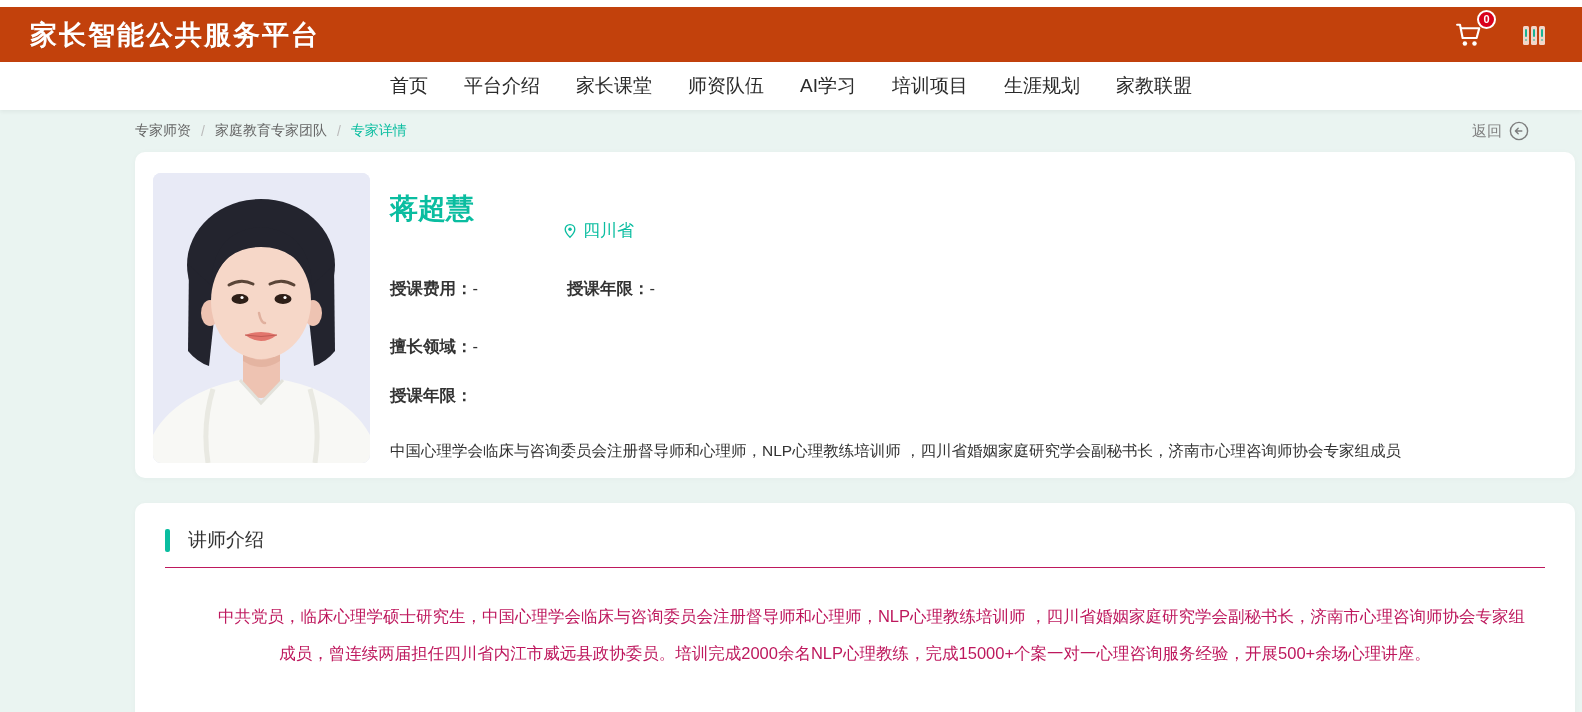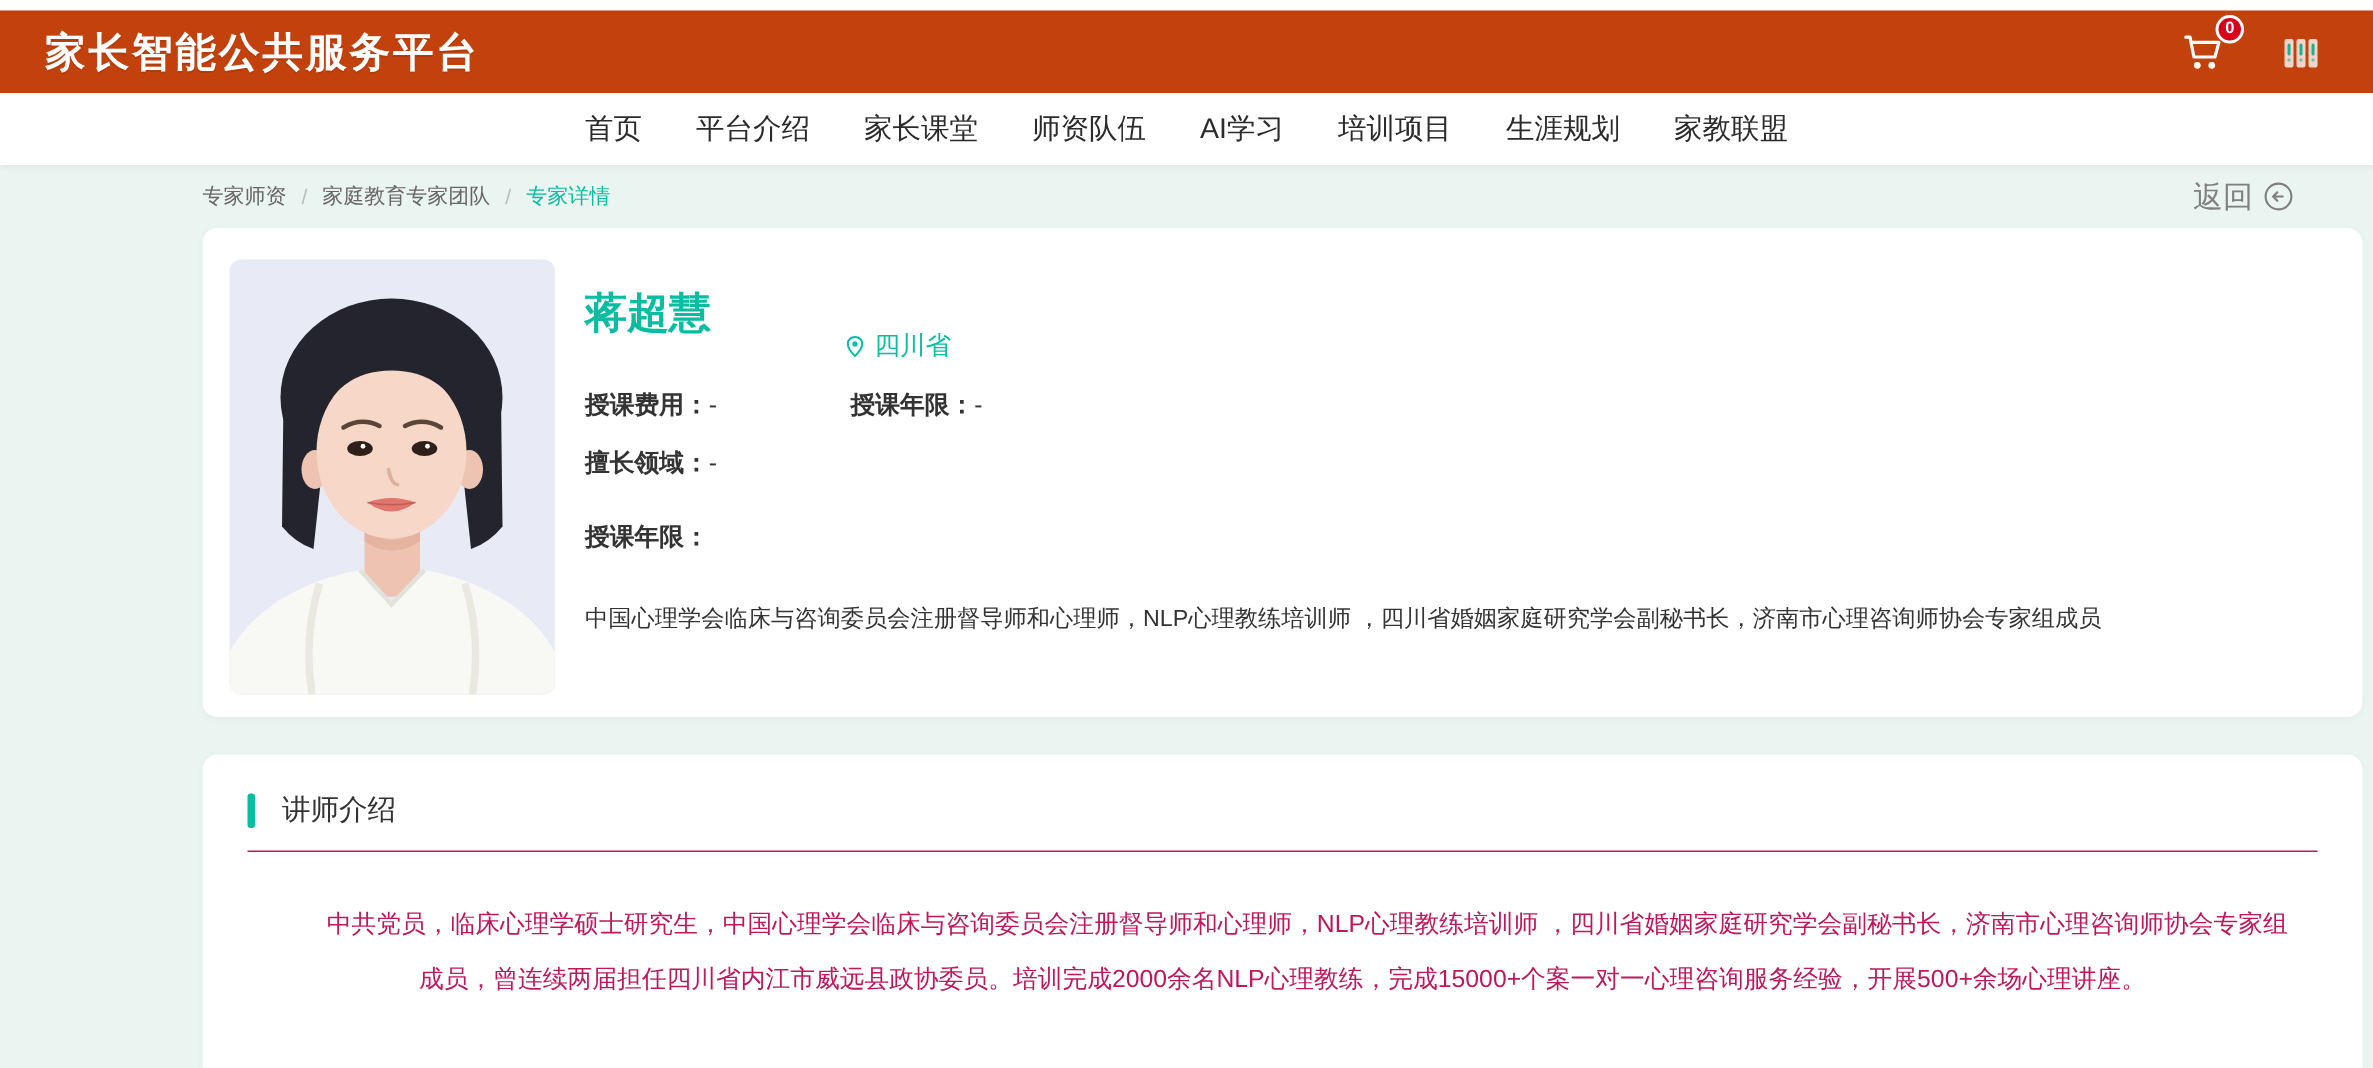--- a/index.html
+++ b/index.html
@@ -21,34 +21,34 @@
   .nav-item { font-size:19px; color:#2b2b2b; cursor:pointer; white-space:nowrap; }
 
   
   .content { width:1440px; margin-left:135px; }
 
   .breadcrumb-row { height:42px; display:flex; align-items:center; justify-content:space-between; padding-right:46px; }
   .breadcrumb { font-size:14px; color:#666; display:flex; align-items:center; gap:10px; }
   .crumb { cursor:pointer; }
   .crumb-sep { color:#bbb; }
   .crumb-current { color:#0abda0; }
-  .back-link { display:flex; align-items:center; gap:7px; color:#808080; font-size:20px; cursor:pointer; }
+  .back-link { display:flex; align-items:center; gap:7px; color:#808080; font-size:15px; cursor:pointer; }
   .back-circle { width:20px; height:20px; }
 
   .card { background:#ffffff; border-radius:10px; box-shadow:0 1px 6px rgba(20,60,50,0.03); }
 
   
   .profile-card { height:326px; display:flex; padding:21px 30px 0 18px; }
   .photo { width:217px; height:290px; border-radius:8px; overflow:hidden; flex:0 0 auto; background:#e8eaf6; }
   .info { margin-left:20px; padding-top:2px; flex:1; }
   .name-row { display:flex; align-items:center; }
   .expert-name { font-size:28px; font-weight:bold; color:#0abda0; }
   .province { display:flex; align-items:center; gap:5px; margin-left:88px; color:#0abda0; font-size:17px;margin-top:44px; }
   .pin-icon { width:16px; height:16px; }
-  .field-row { display:flex; margin-top:17px; }
+  .field-row { display:flex; margin-top:36px; }
   .field { font-size:16.5px; }
   .field:first-child { width:177px; }
   .field-label { font-weight:bold; color:#333; }
   .field-value { color:#333; }
   .bg-label { margin-top:27px; font-size:16.5px; font-weight:bold; }
   .bg-text { margin-top:32px; font-size:15.5px; color:#333; line-height:24px; padding-right:40px; }
 
   
   .intro-card { margin-top:25px; height:420px; padding:16px 30px 0 30px; }
   .section-header { display:flex; align-items:center; gap:18px; padding:8px 0 14px 0; border-bottom:1px solid #be185d; }

